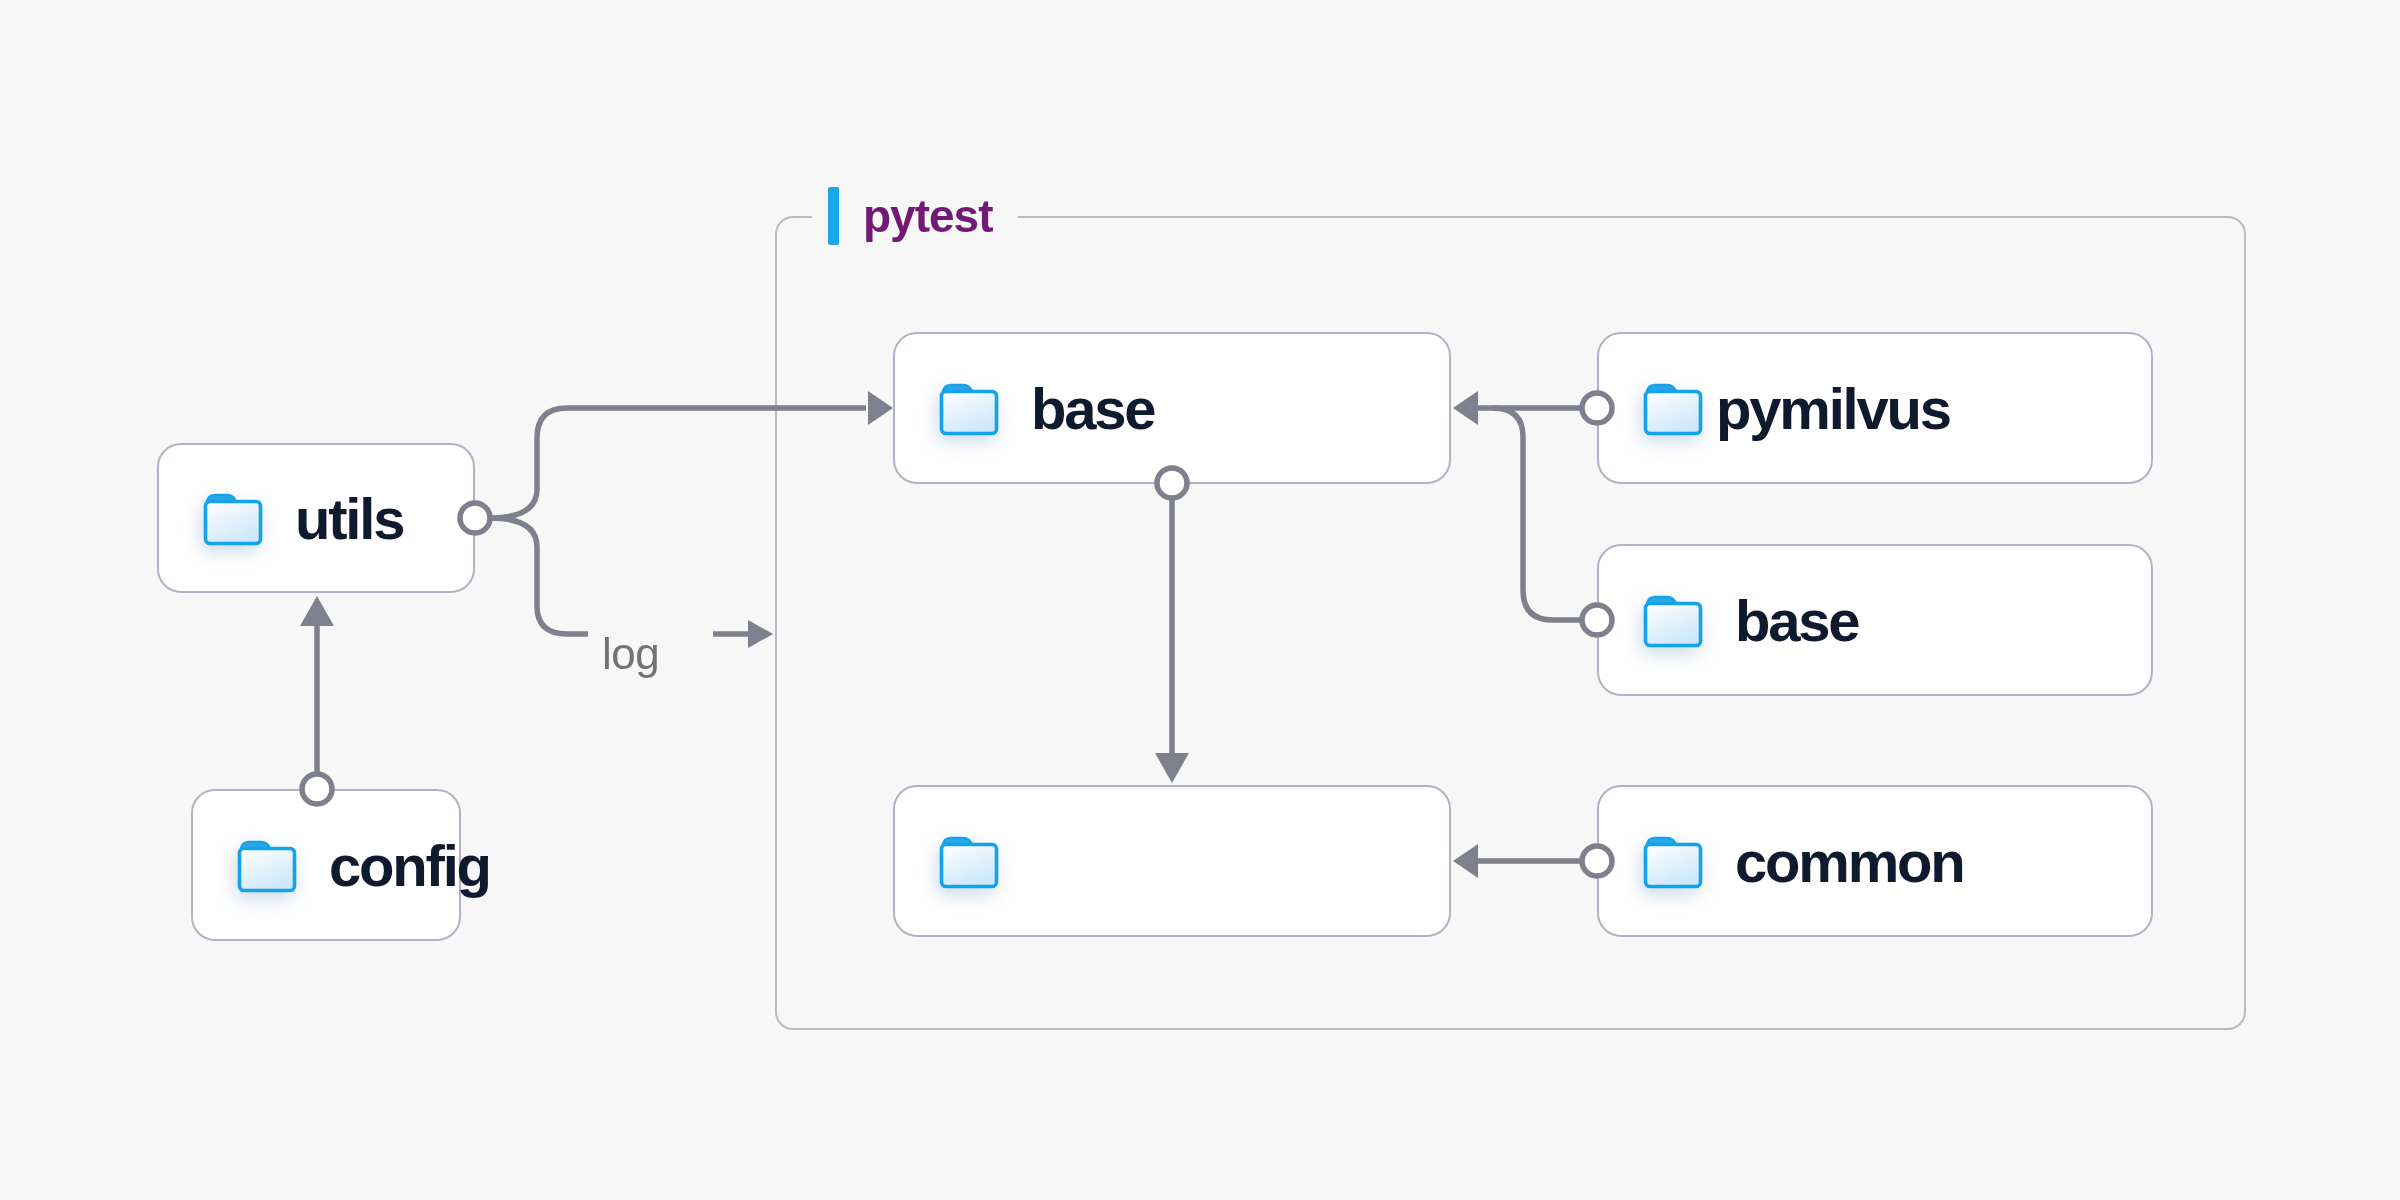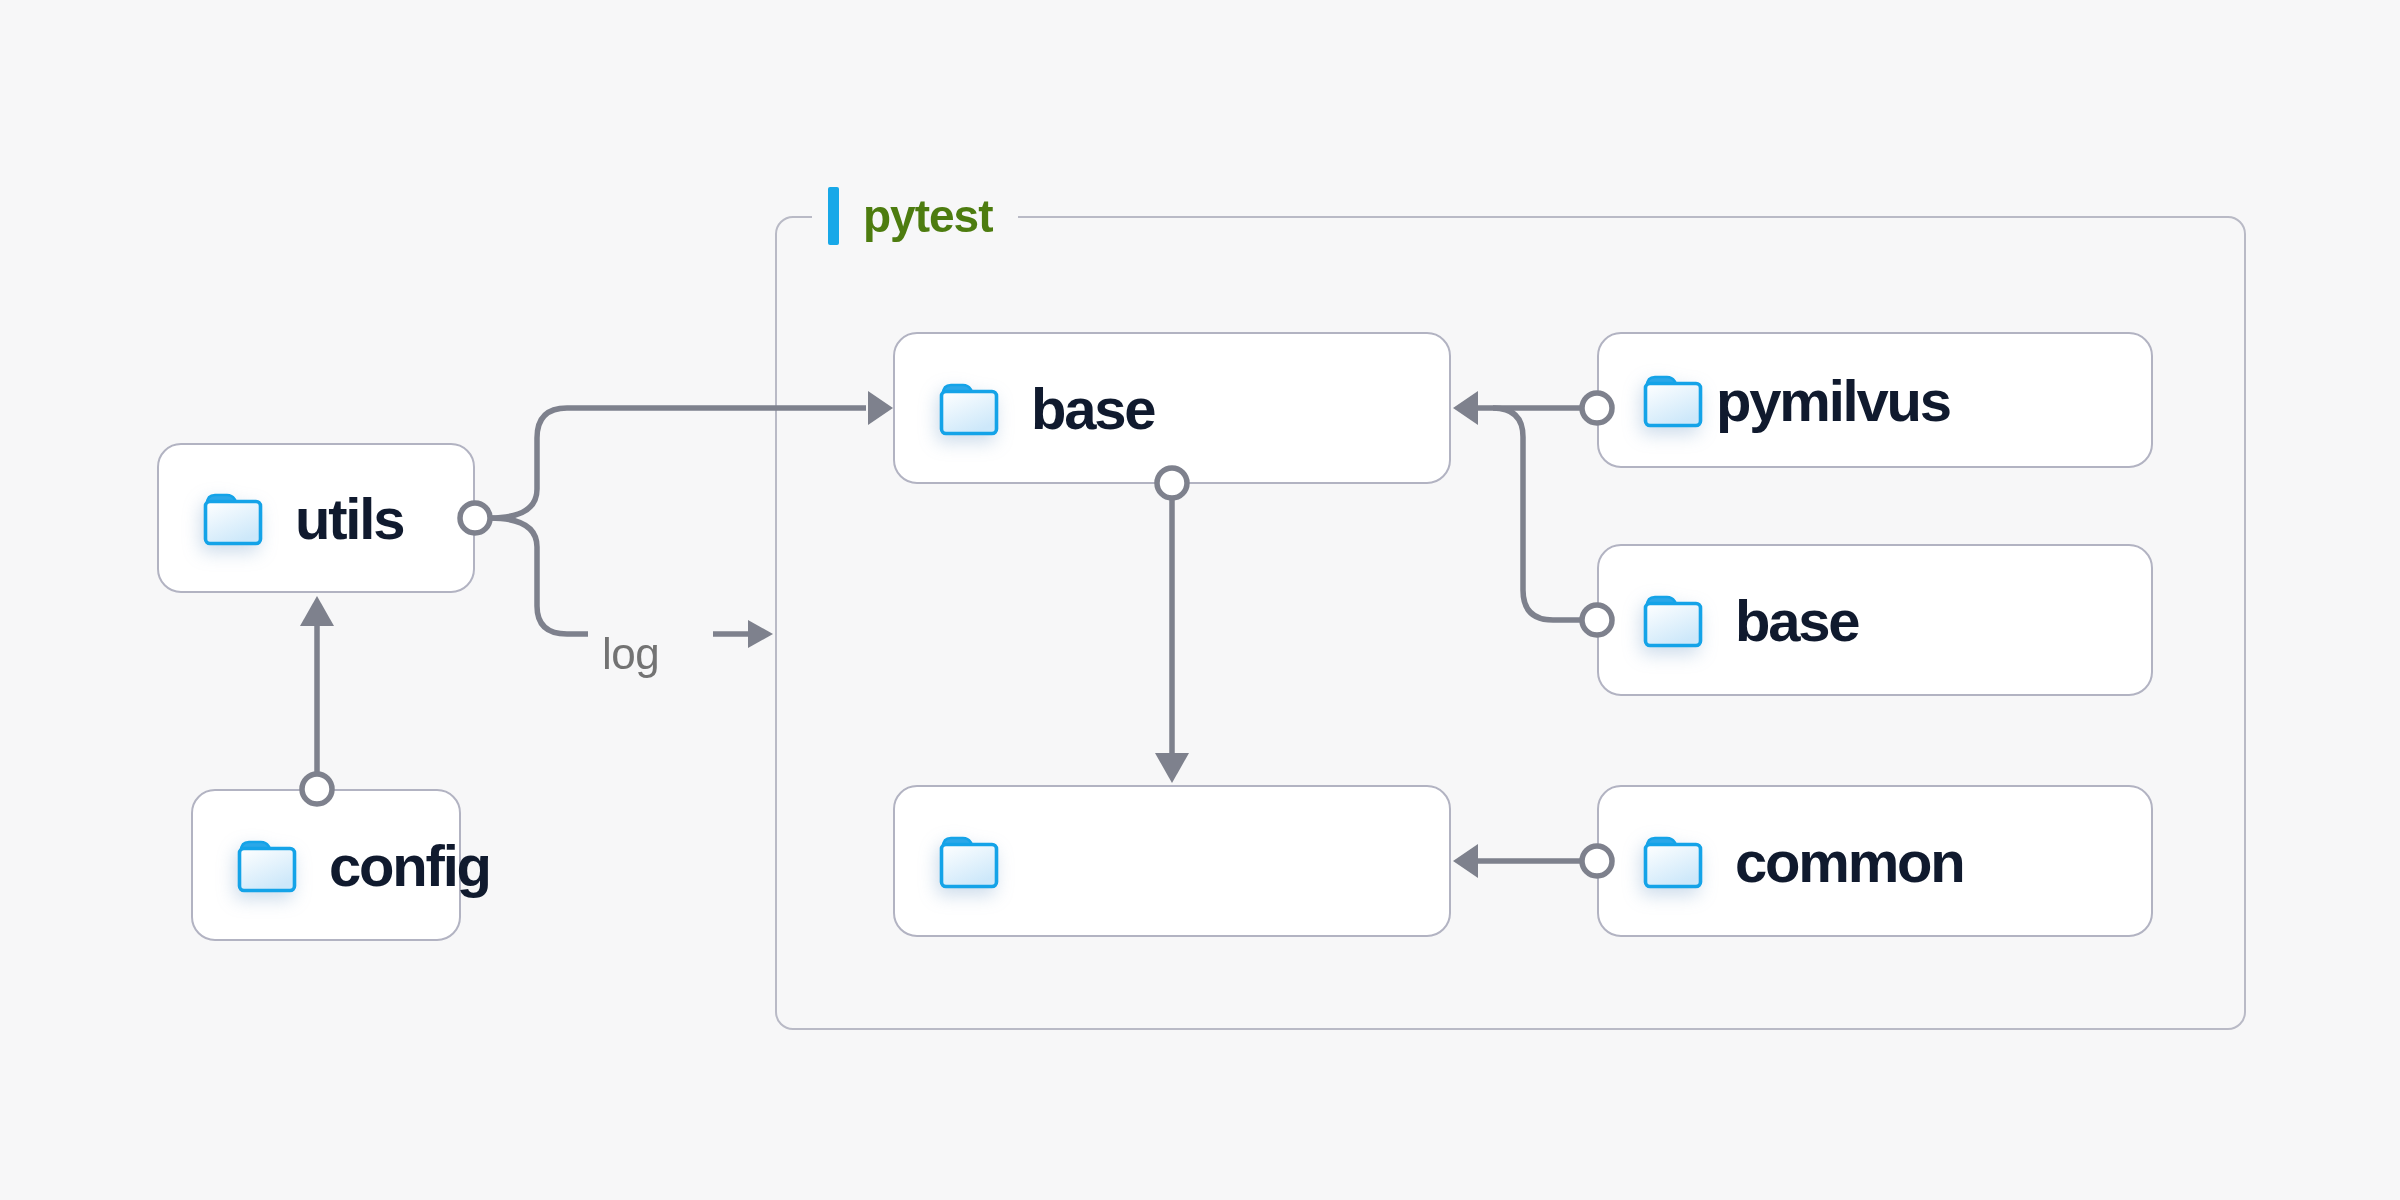--- a/index.html
+++ b/index.html
@@ -46,21 +46,21 @@
     width: 11px;
     height: 58px;
     background: #18a8e8;
     border-radius: 2px;
   }
   .group-label-text {
     margin-left: 24px;
     font-size: 46px;
     font-weight: 700;
     letter-spacing: -1px;
-    color: #4d7c0f;
+    color: #701a75;
   }
   
   .node {
     position: absolute;
     background: #ffffff;
     border: 2.5px solid #b2b3c2;
     border-radius: 24px;
     box-sizing: border-box;
     display: flex;
     align-items: center;
@@ -78,21 +78,21 @@
   .folder {
     width: 64px;
     height: 58px;
     flex: 0 0 auto;
     filter: drop-shadow(-3px 7px 9px rgba(90, 140, 190, 0.30));
   }
   #node-utils     { left: 157px;  top: 443px; width: 318px; height: 150px; }
   #node-config    { left: 156px;  top: 789px; width: 270px; height: 152px; margin-left: 35px; }
   #node-base      { left: 893px;  top: 332px; width: 558px; height: 152px; z-index: 2; }
   #node-testcases { left: 893px;  top: 785px; width: 558px; height: 152px; }
-  #node-pymilvus  { left: 1597px; top: 332px; width: 556px; height: 136px; gap: 11px; }
+  #node-pymilvus  { left: 1597px; top: 332px; width: 556px; height: 152px; gap: 11px; }
   #node-check     { left: 1597px; top: 544px; width: 556px; height: 152px; }
   #node-common    { left: 1597px; top: 785px; width: 556px; height: 152px; }
   
   .edges {
     position: absolute;
     left: 0; top: 0;
     width: 2400px;
     height: 1200px;
     z-index: 5;
     pointer-events: none;

